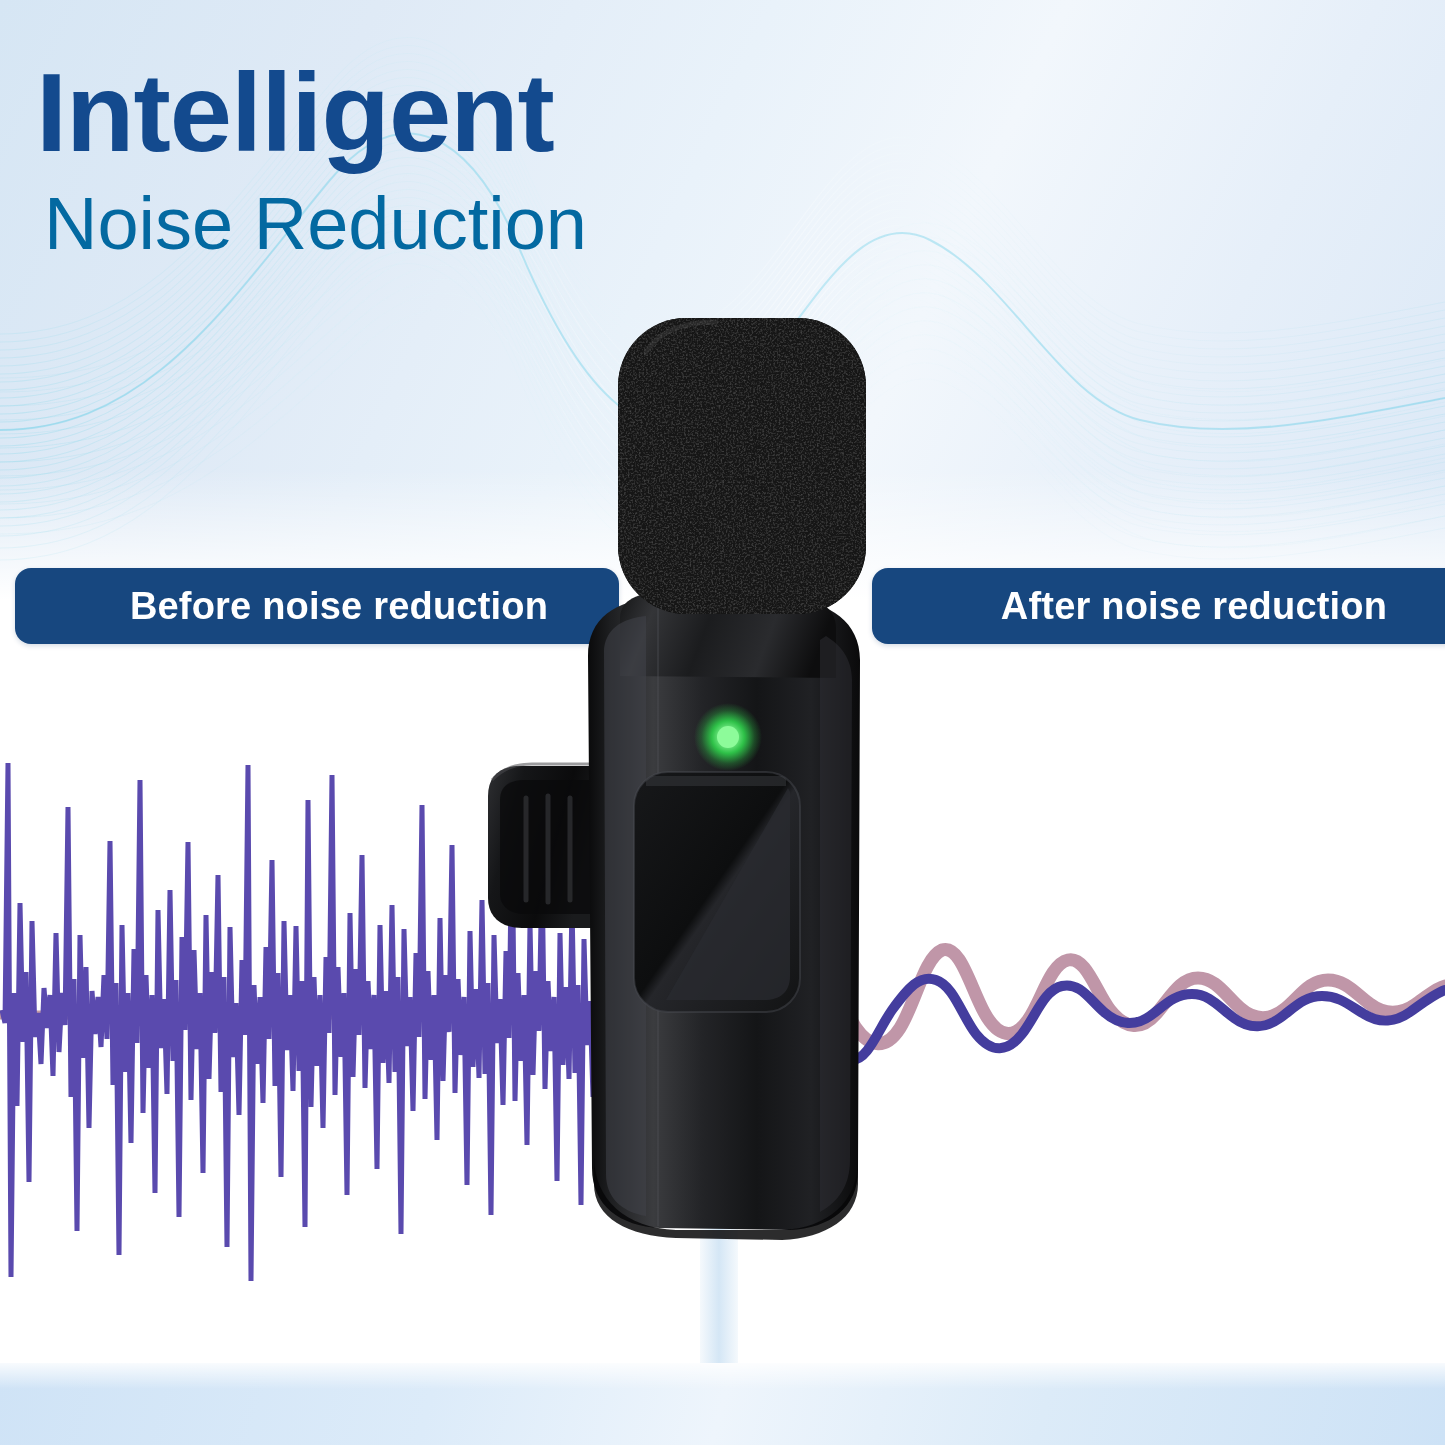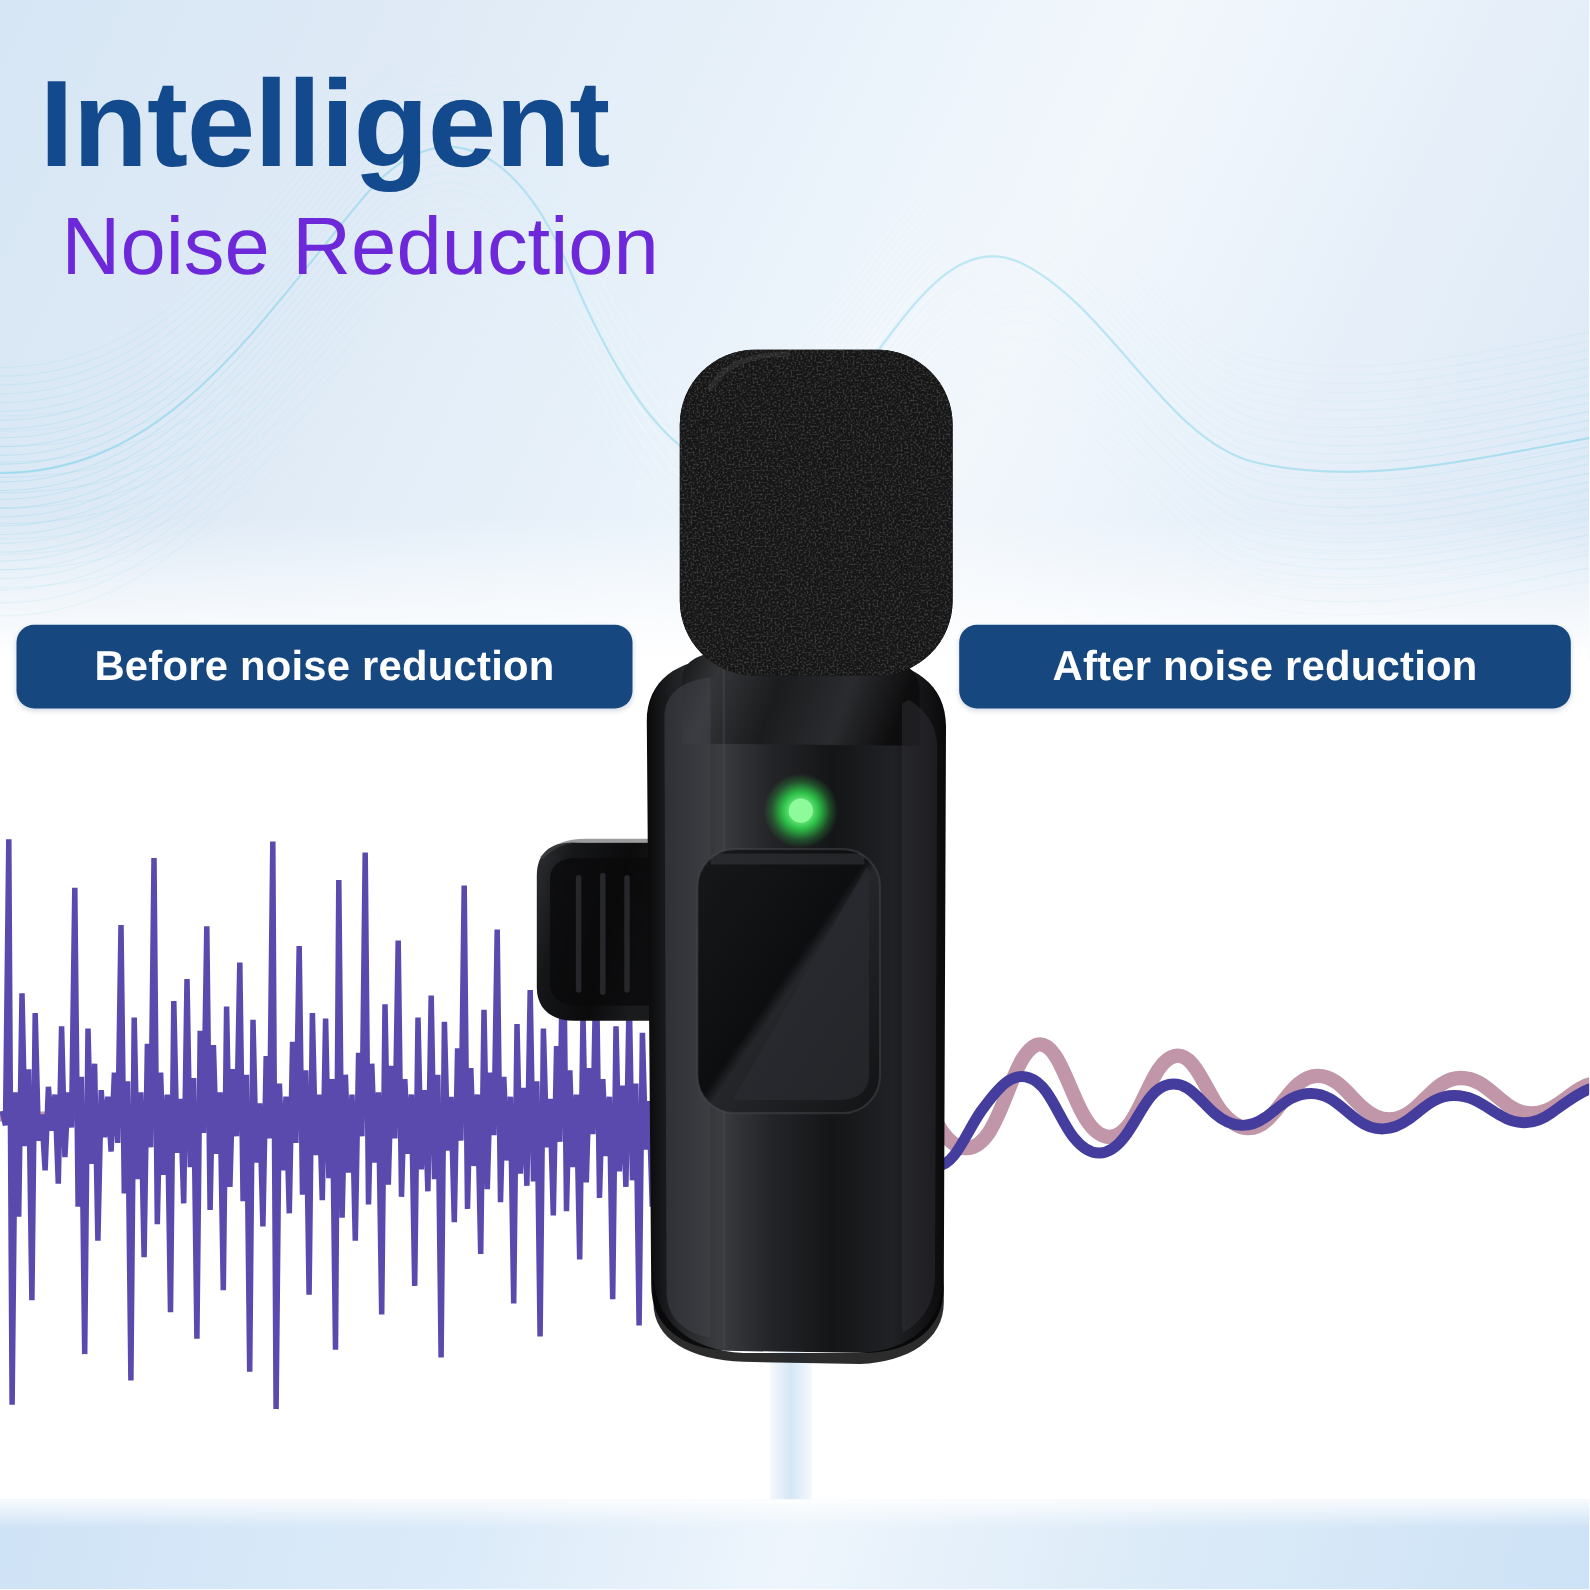--- a/index.html
+++ b/index.html
@@ -35,30 +35,31 @@
 
   
   .title{
     position:absolute;left:36px;top:42px;
     font-size:112px;line-height:1.05;font-weight:700;
     color:#134a8e;letter-spacing:-1px;margin-top:12px;
   }
   .subtitle{
     position:absolute;left:44px;top:185px;
     font-size:74px;line-height:1.05;font-weight:400;
-    color:#6d28d9;letter-spacing:0px;margin-left:12px;
+    color:#0369a1;letter-spacing:0px;
   }
 
   
   .badge{
     position:absolute;height:76px;border-radius:16px;
     background:#17477f;
     display:flex;align-items:center;justify-content:center;
     color:#ffffff;font-size:38px;font-weight:700;letter-spacing:.2px;
     box-shadow:0 2px 5px rgba(20,60,110,.18);
+    padding-left:44px;
   }
   #badge-before{left:15px;top:568px;width:560px;}
   #badge-after{left:872px;top:568px;width:556px;}
 
   
   .wave-noisy{position:absolute;left:0;top:745px;width:600px;height:540px;}
   .wave-clean{position:absolute;left:770px;top:900px;width:675px;height:200px;}
 
   
   #mic{position:absolute;left:470px;top:300px;width:430px;height:960px;}

